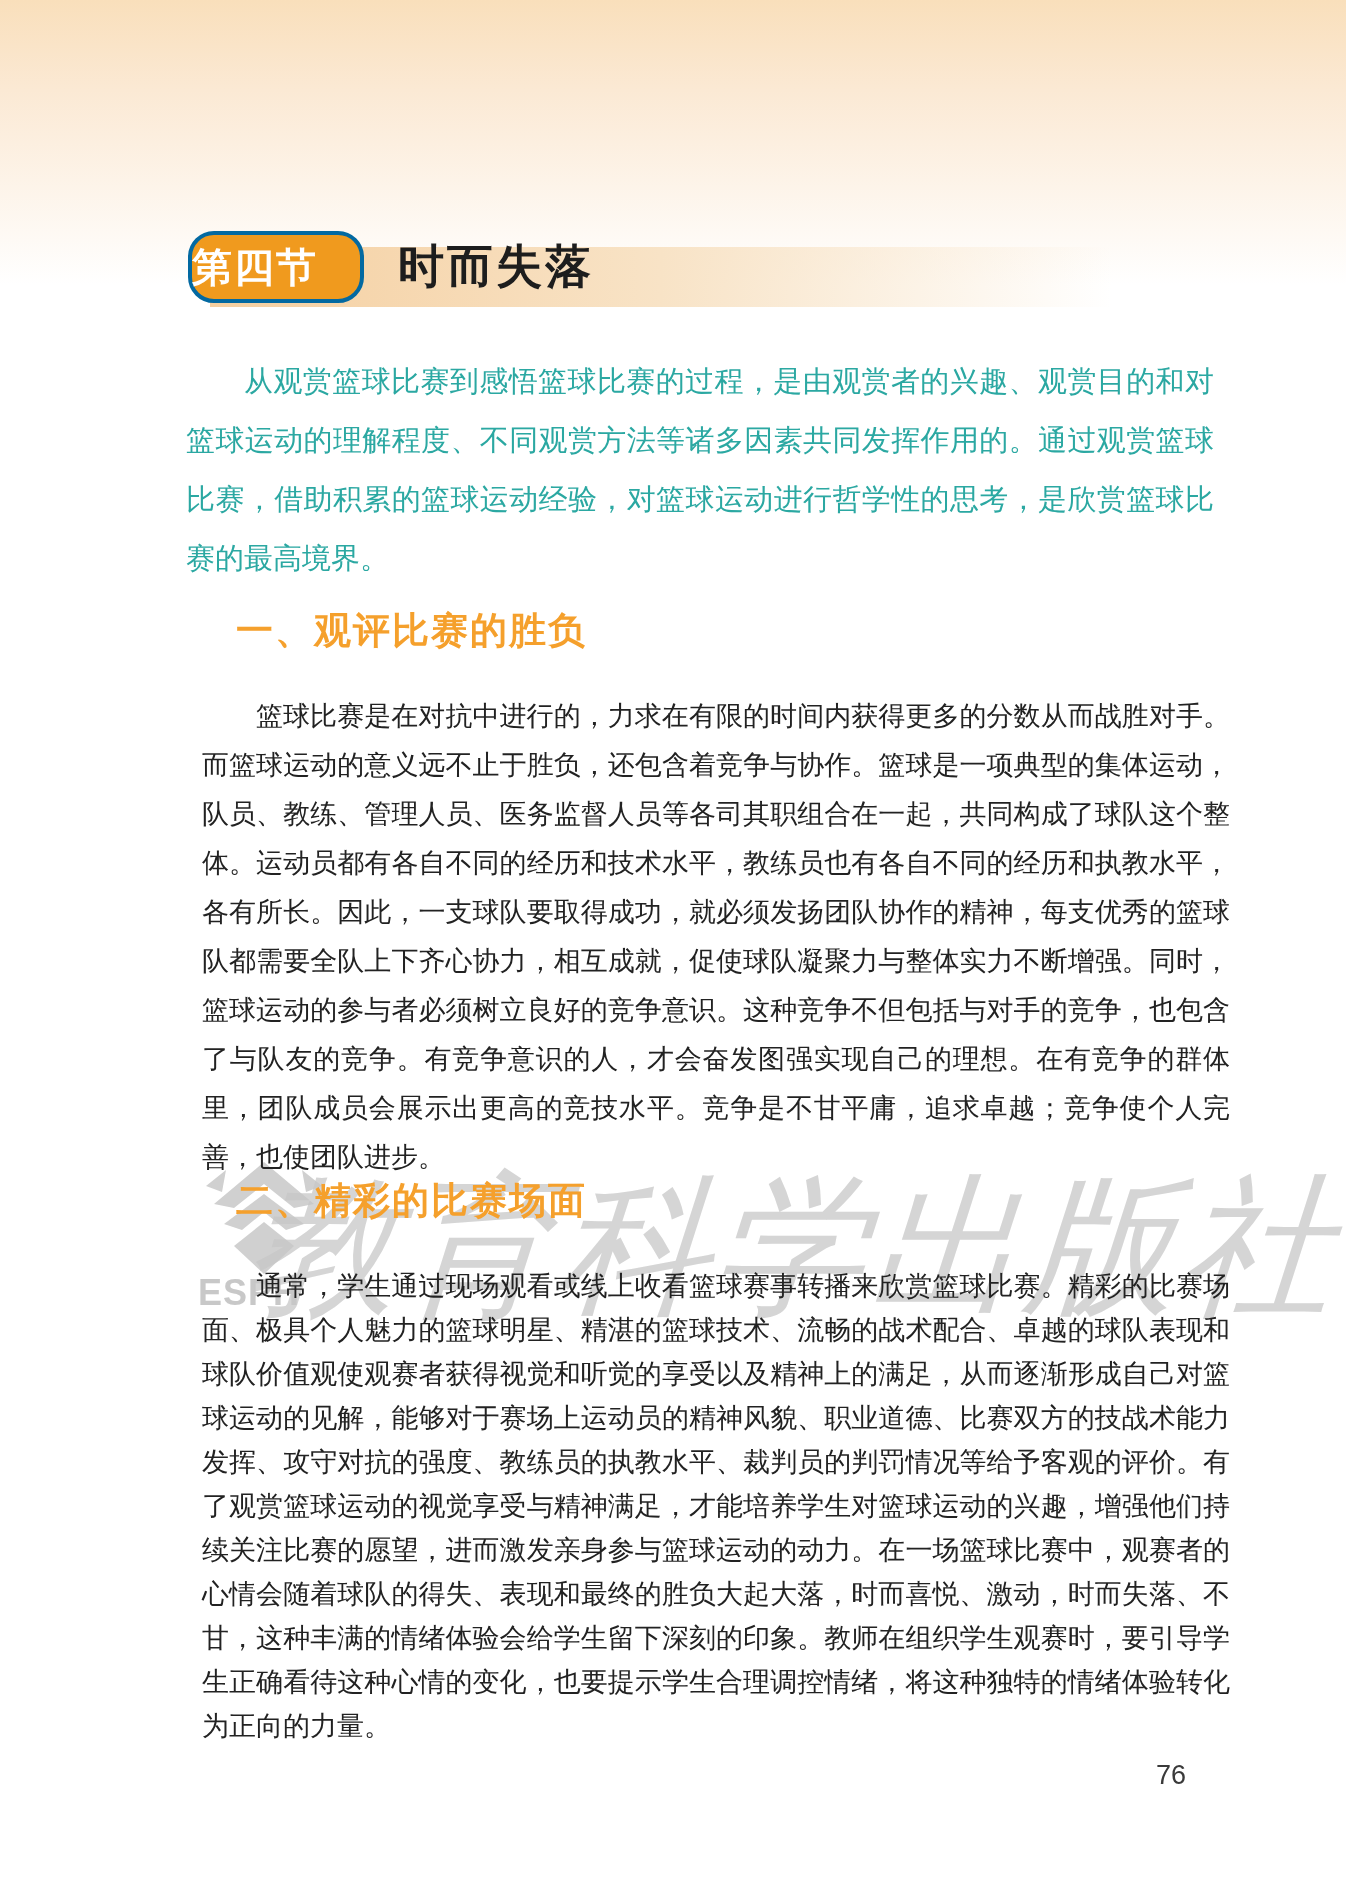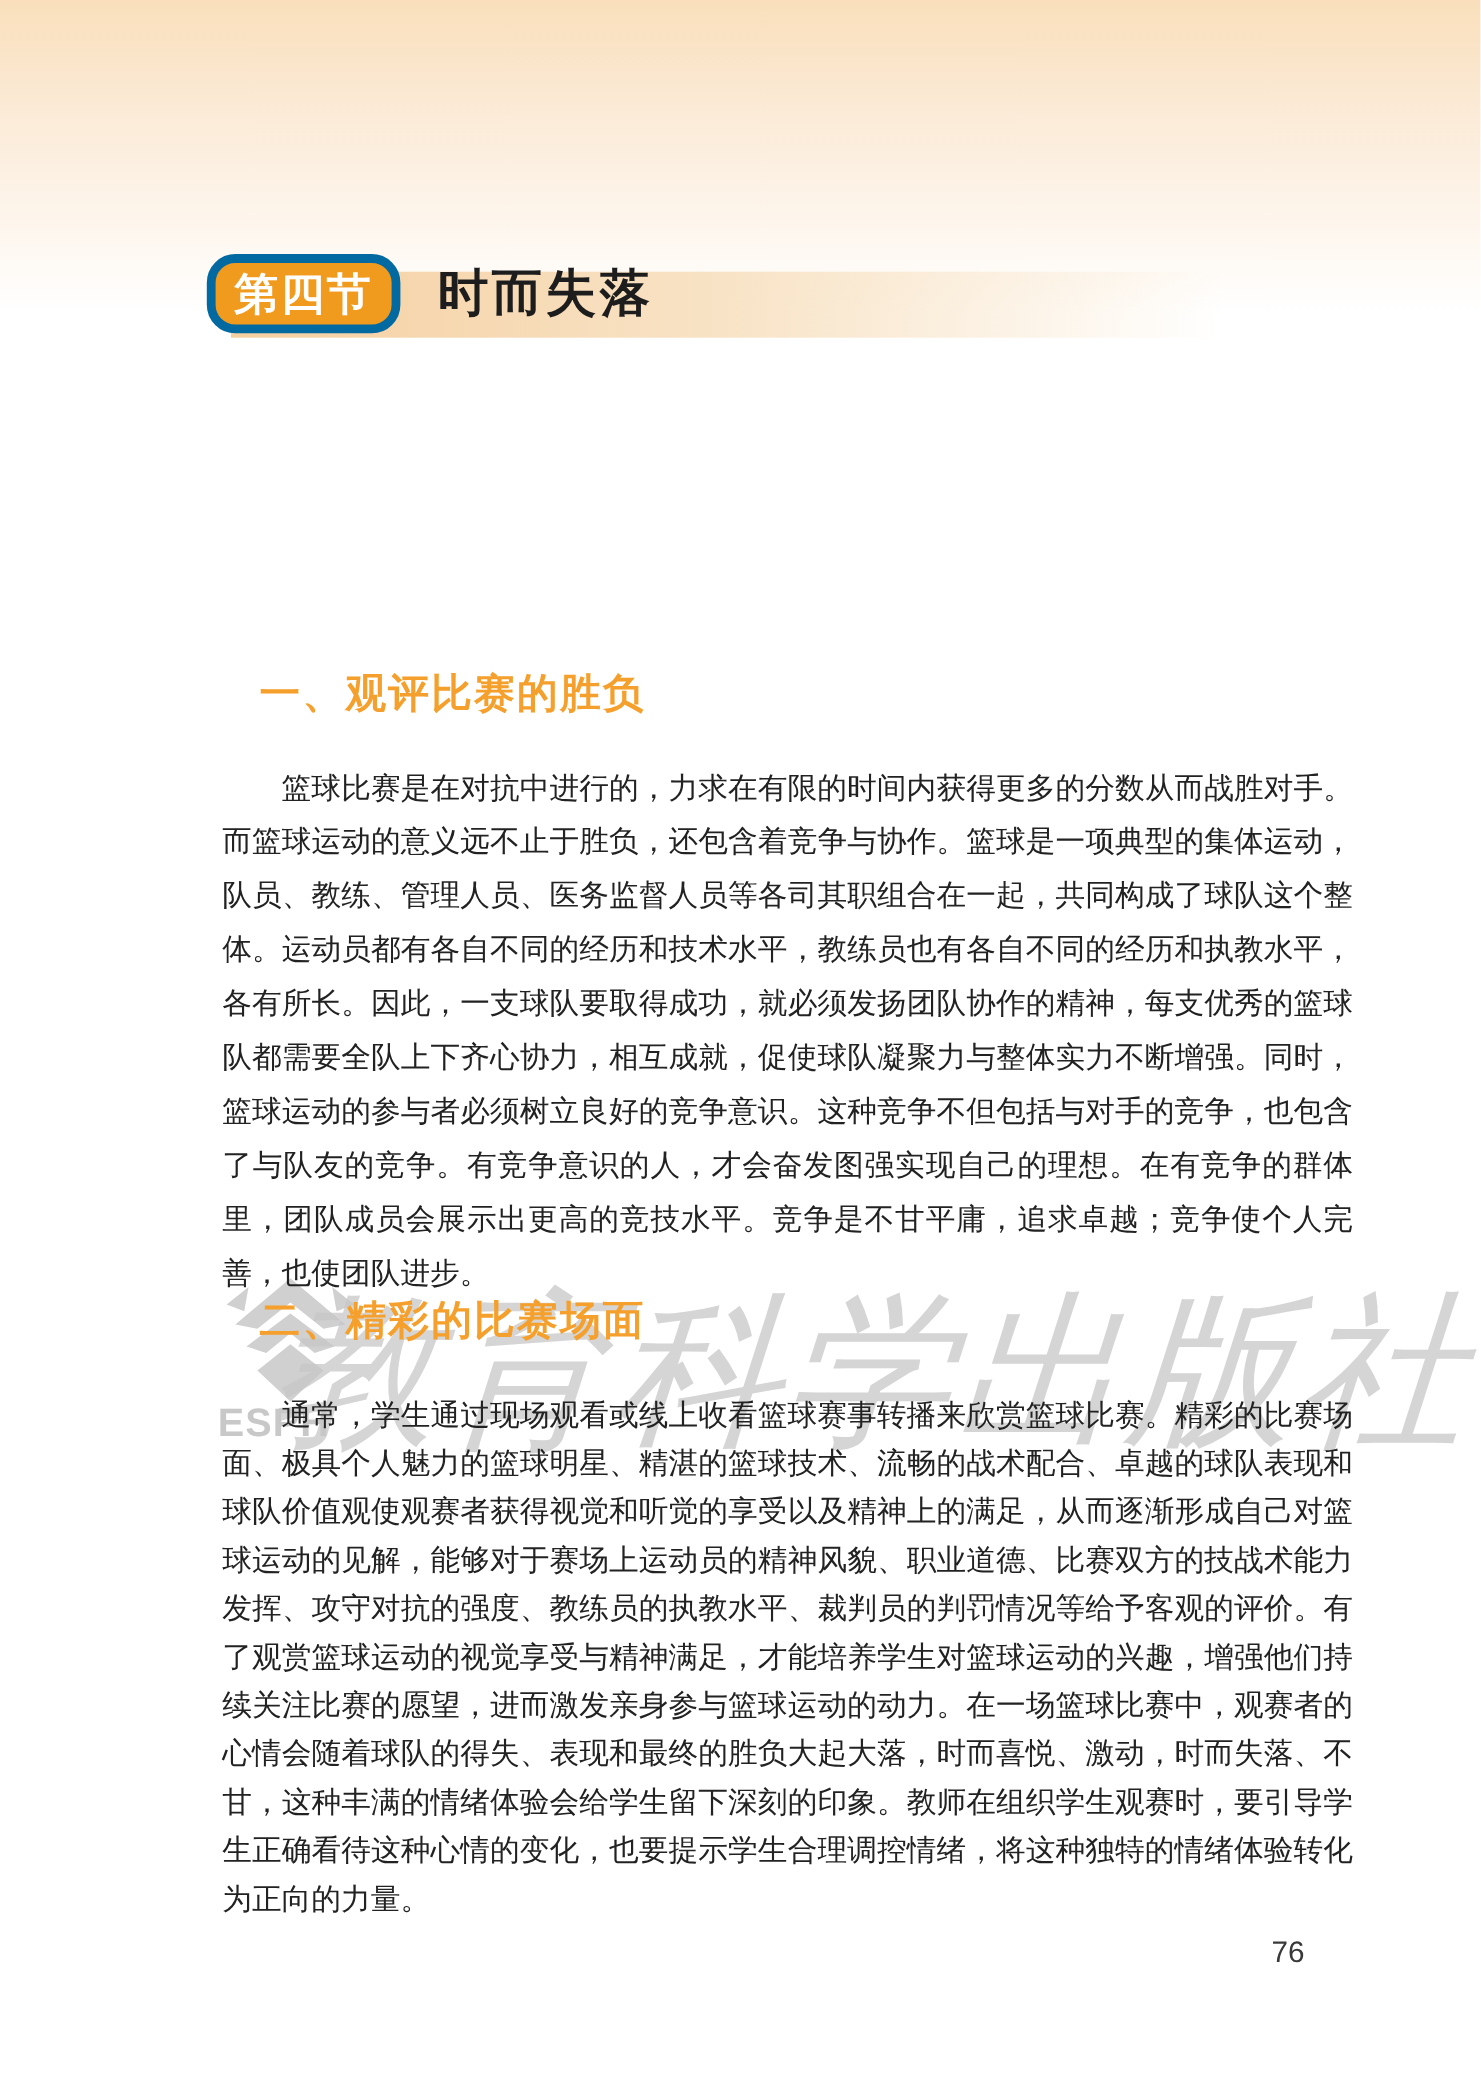--- a/index.html
+++ b/index.html
@@ -36,22 +36,22 @@
   }
 
   
   .header-band{
     position:absolute;left:210px;top:247px;width:1002px;height:60px;
     background:linear-gradient(to right,#f5cfa0 0%,#f8e3c6 45%,rgba(255,255,255,0) 90%);
     z-index:1;
   }
   .badge{
     position:absolute;left:188px;top:231px;width:176px;height:72px;
-    background:#f09a1e;border:8px solid #0369a1;border-radius:26px;
-    display:flex;align-items:center;justify-content:center;
+    background:#f09a1e;border:4px solid #0369a1;border-radius:26px;
+    display:flex;align-items:center;justify-content:flex-start;
     z-index:2;box-sizing:border-box;
   }
   .badge span{
     color:#ffffff;font-family:"Liberation Sans",sans-serif;
     font-weight:bold;font-size:40px;letter-spacing:2px;
   }
   .title{
     position:absolute;left:398px;top:236px;margin:0;
     font-family:"Liberation Sans",sans-serif;font-weight:bold;
     font-size:46px;color:#1d1d1d;letter-spacing:3px;z-index:2;
@@ -108,20 +108,21 @@
   </div>
 
   <div>
     <div class="header-band"></div>
     <div class="badge">
       <span>第四节</span>
     </div>
     <h1 class="title">时而失落</h1>
   </div>
 
+  <p class="intro">从观赏篮球比赛到感悟篮球比赛的过程，是由观赏者的兴趣、观赏目的和对篮球运动的理解程度、不同观赏方法等诸多因素共同发挥作用的。通过观赏篮球比赛，借助积累的篮球运动经验，对篮球运动进行哲学性的思考，是欣赏篮球比赛的最高境界。</p>
 
   <h2 class="h-orange h1pos">一、观评比赛的胜负</h2>
   <p class="body b1pos">篮球比赛是在对抗中进行的，力求在有限的时间内获得更多的分数从而战胜对手。而篮球运动的意义远不止于胜负，还包含着竞争与协作。篮球是一项典型的集体运动，队员、教练、管理人员、医务监督人员等各司其职组合在一起，共同构成了球队这个整体。运动员都有各自不同的经历和技术水平，教练员也有各自不同的经历和执教水平，各有所长。因此，一支球队要取得成功，就必须发扬团队协作的精神，每支优秀的篮球队都需要全队上下齐心协力，相互成就，促使球队凝聚力与整体实力不断增强。同时，篮球运动的参与者必须树立良好的竞争意识。这种竞争不但包括与对手的竞争，也包含了与队友的竞争。有竞争意识的人，才会奋发图强实现自己的理想。在有竞争的群体里，团队成员会展示出更高的竞技水平。竞争是不甘平庸，追求卓越；竞争使个人完善，也使团队进步。</p>
 
   <h2 class="h-orange h2pos">二、精彩的比赛场面</h2>
   <p class="body b2pos">通常，学生通过现场观看或线上收看篮球赛事转播来欣赏篮球比赛。精彩的比赛场面、极具个人魅力的篮球明星、精湛的篮球技术、流畅的战术配合、卓越的球队表现和球队价值观使观赛者获得视觉和听觉的享受以及精神上的满足，从而逐渐形成自己对篮球运动的见解，能够对于赛场上运动员的精神风貌、职业道德、比赛双方的技战术能力发挥、攻守对抗的强度、教练员的执教水平、裁判员的判罚情况等给予客观的评价。有了观赏篮球运动的视觉享受与精神满足，才能培养学生对篮球运动的兴趣，增强他们持续关注比赛的愿望，进而激发亲身参与篮球运动的动力。在一场篮球比赛中，观赛者的心情会随着球队的得失、表现和最终的胜负大起大落，时而喜悦、激动，时而失落、不甘，这种丰满的情绪体验会给学生留下深刻的印象。教师在组织学生观赛时，要引导学生正确看待这种心情的变化，也要提示学生合理调控情绪，将这种独特的情绪体验转化为正向的力量。</p>
 
   <div class="pagenum">76</div>
 
 </div>

